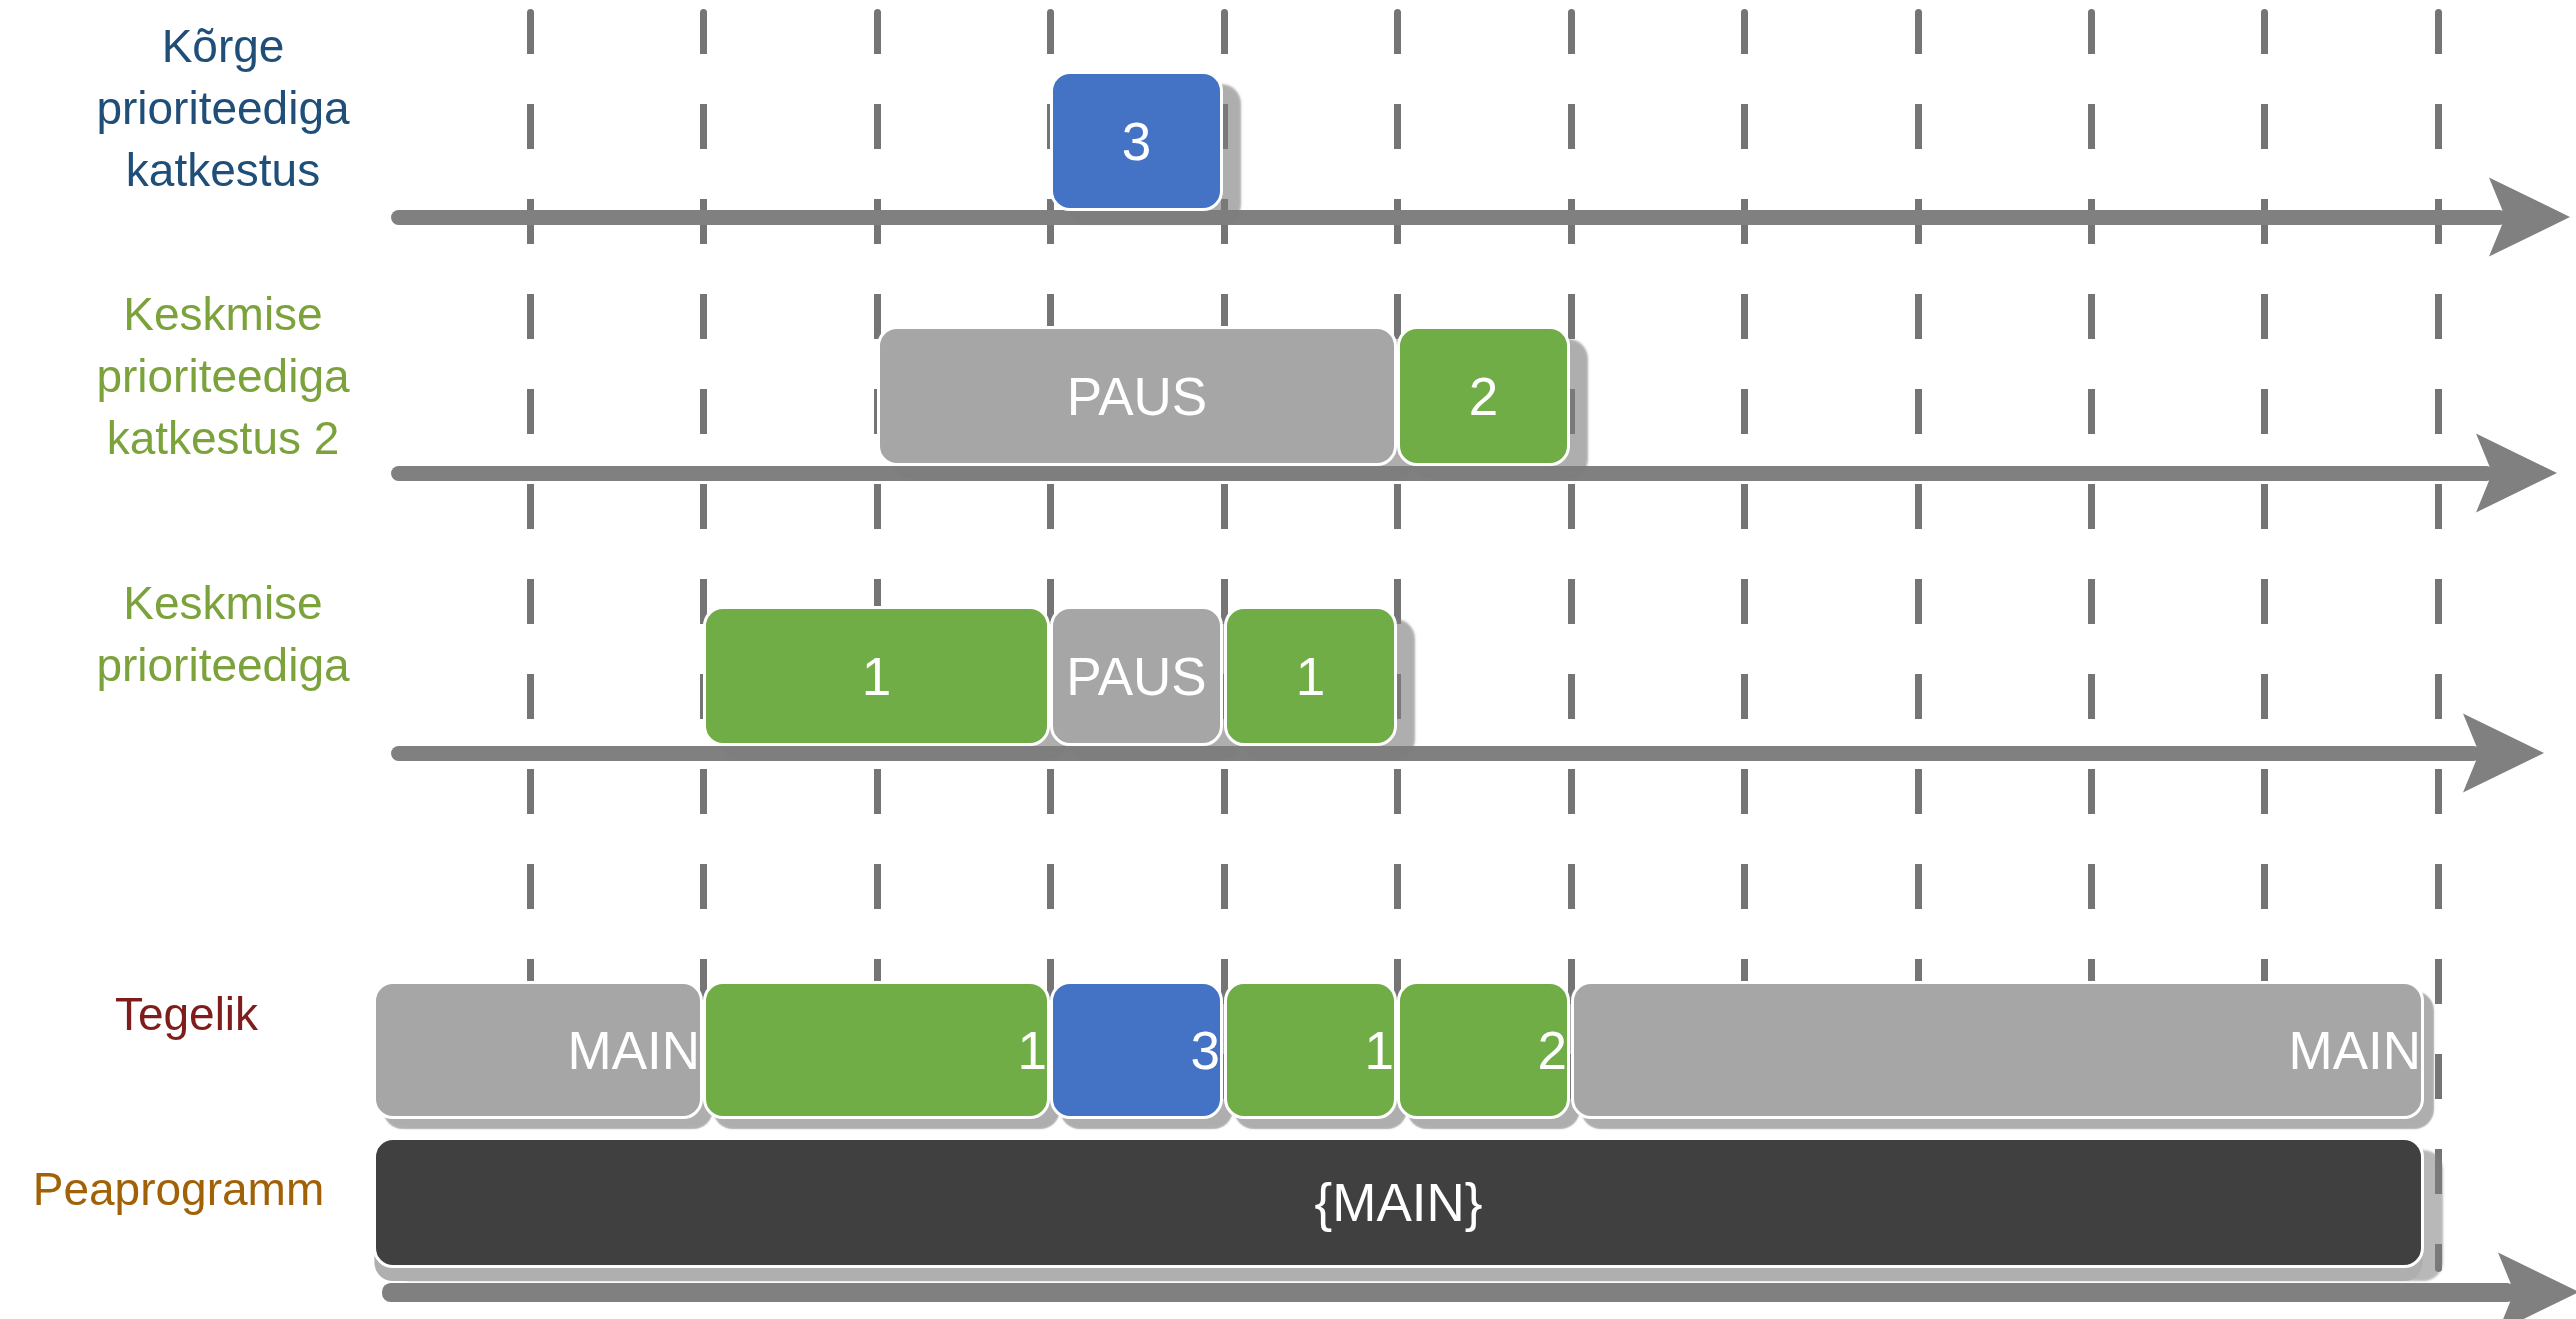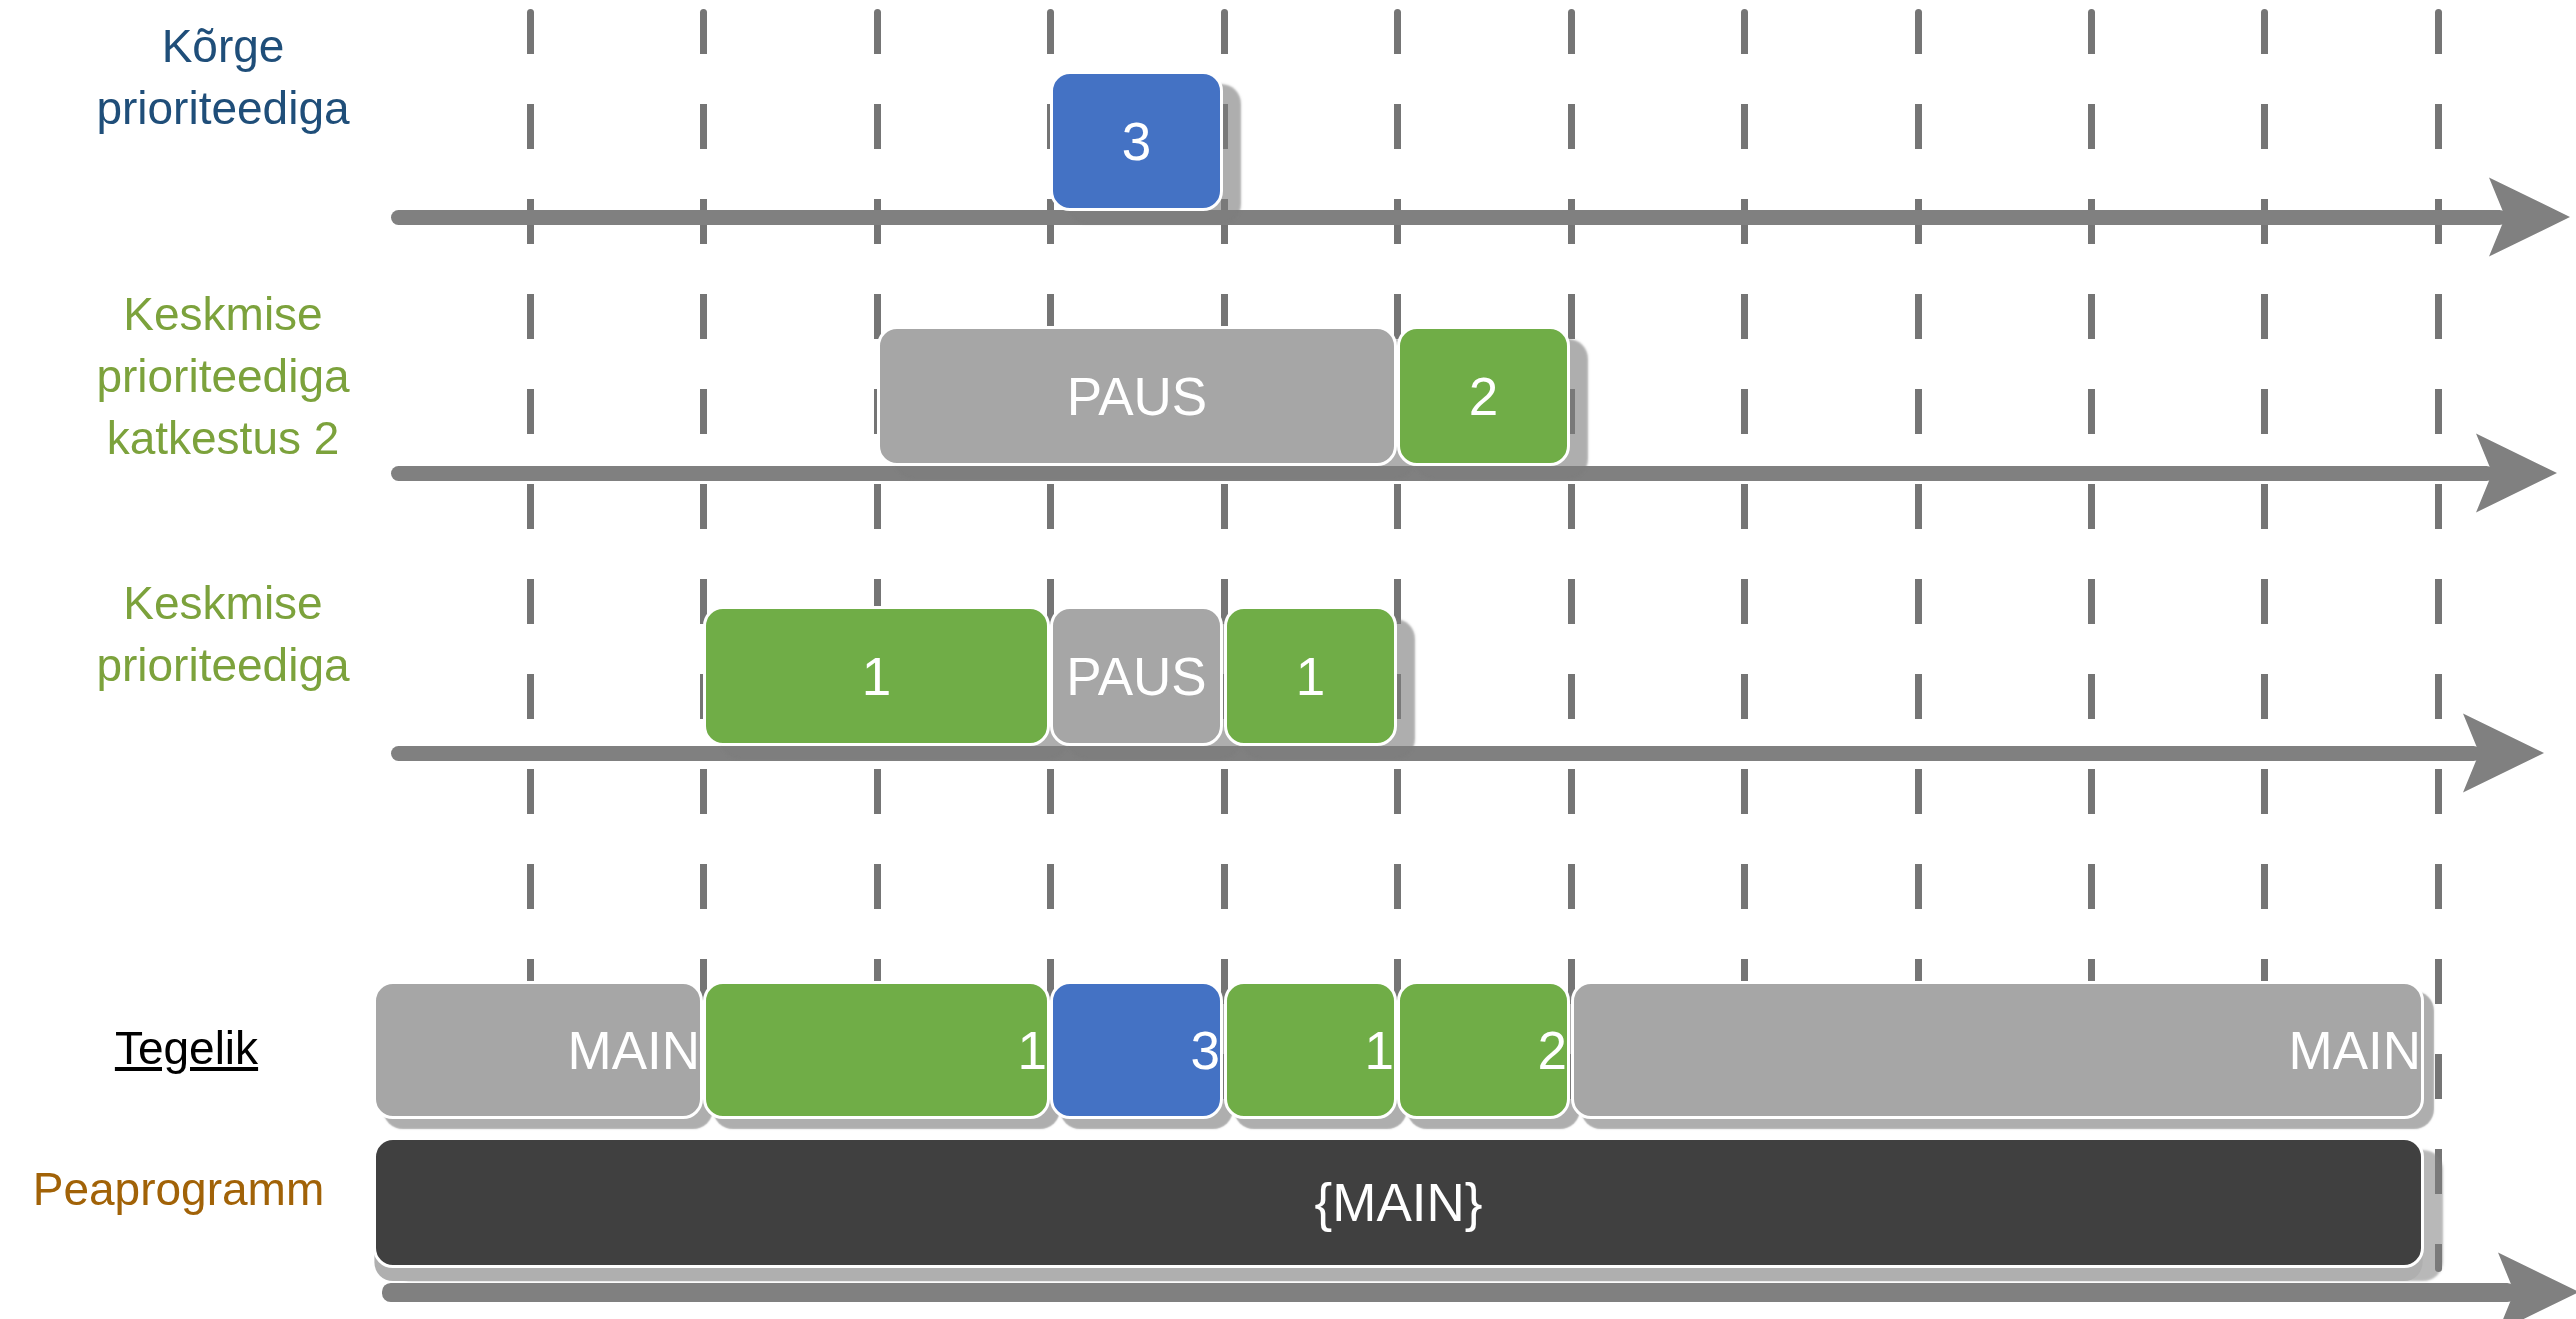--- a/index.html
+++ b/index.html
@@ -73,20 +73,21 @@
     <div class="gridline" style="left: 1735px; top: 8.7px; height: 1263px; width: 6.5px;"></div>
     <div class="gridline" style="left: 1909px; top: 8.7px; height: 1263px; width: 6.5px;"></div>
     <div class="gridline" style="left: 2082px; top: 8.7px; height: 1263px; width: 6.5px;"></div>
     <div class="gridline" style="left: 2255px; top: 8.7px; height: 1263px; width: 6.5px;"></div>
     <div class="gridline" style="left: 2429px; top: 8.7px; height: 1263px; width: 6.5px;"></div>
     <div class="arrow-line" style="left: 385px; top: 210px; width: 2116px; height: 14.5px; background: rgb(128, 128, 128);"></div>
     <div class="arrow-head" style="left: 2483px; top: 165px; width: 81px; height: 104px; background: rgb(128, 128, 128);"></div>
     <div class="row-label" style="left: 0px; width: 434px; top: 15px; color: rgb(31, 78, 121);">
       <div>Kõrge</div>
       <div>prioriteediga</div>
+      <div>katkestus</div>
     </div>
     <div class="tbox" style="left: 1044px; top: 71px; width: 173px; height: 140px; background: rgb(68, 114, 196); color: rgb(255, 255, 255);">
       <span>3</span>
     </div>
     <div class="arrow-line" style="left: 385px; top: 466px; width: 2103px; height: 14.5px; background: rgb(128, 128, 128);"></div>
     <div class="arrow-head" style="left: 2470px; top: 421px; width: 81px; height: 104px; background: rgb(128, 128, 128);"></div>
     <div class="row-label" style="left: 0px; width: 434px; top: 283px; color: rgb(124, 162, 60);">
       <div>Keskmise</div>
       <div>prioriteediga</div>
       <div>katkestus 2</div>
@@ -105,21 +106,21 @@
     </div>
     <div class="tbox" style="left: 697px; top: 606px; width: 347px; height: 140px; background: rgb(112, 173, 71); color: rgb(255, 255, 255);">
       <span>1</span>
     </div>
     <div class="tbox" style="left: 1044px; top: 606px; width: 173px; height: 140px; background: rgb(166, 166, 166); color: rgb(255, 255, 255);">
       <span>PAUS</span>
     </div>
     <div class="tbox" style="left: 1218px; top: 606px; width: 173px; height: 140px; background: rgb(112, 173, 71); color: rgb(255, 255, 255);">
       <span>1</span>
     </div>
-    <div class="row-label two-line" style="left: 0px; width: 361px; top: 1016px; color: #000000; text-decoration: underline;">
+    <div class="row-label two-line" style="left: 0px; width: 361px; top: 982px; color: #7f1d1d;">
       <div>Tegelik</div>
     </div>
     <div class="tbox flat" style="left: 367px; top: 981px; width: 330px; height: 138px; background: rgb(166, 166, 166); color: rgb(255, 255, 255);">
       <span>MAIN</span>
     </div>
     <div class="tbox flat" style="left: 697px; top: 981px; width: 347px; height: 138px; background: rgb(112, 173, 71); color: rgb(255, 255, 255);">
       <span>1</span>
     </div>
     <div class="tbox flat" style="left: 1044px; top: 981px; width: 173px; height: 138px; background: rgb(68, 114, 196); color: rgb(255, 255, 255);">
       <span>3</span>

